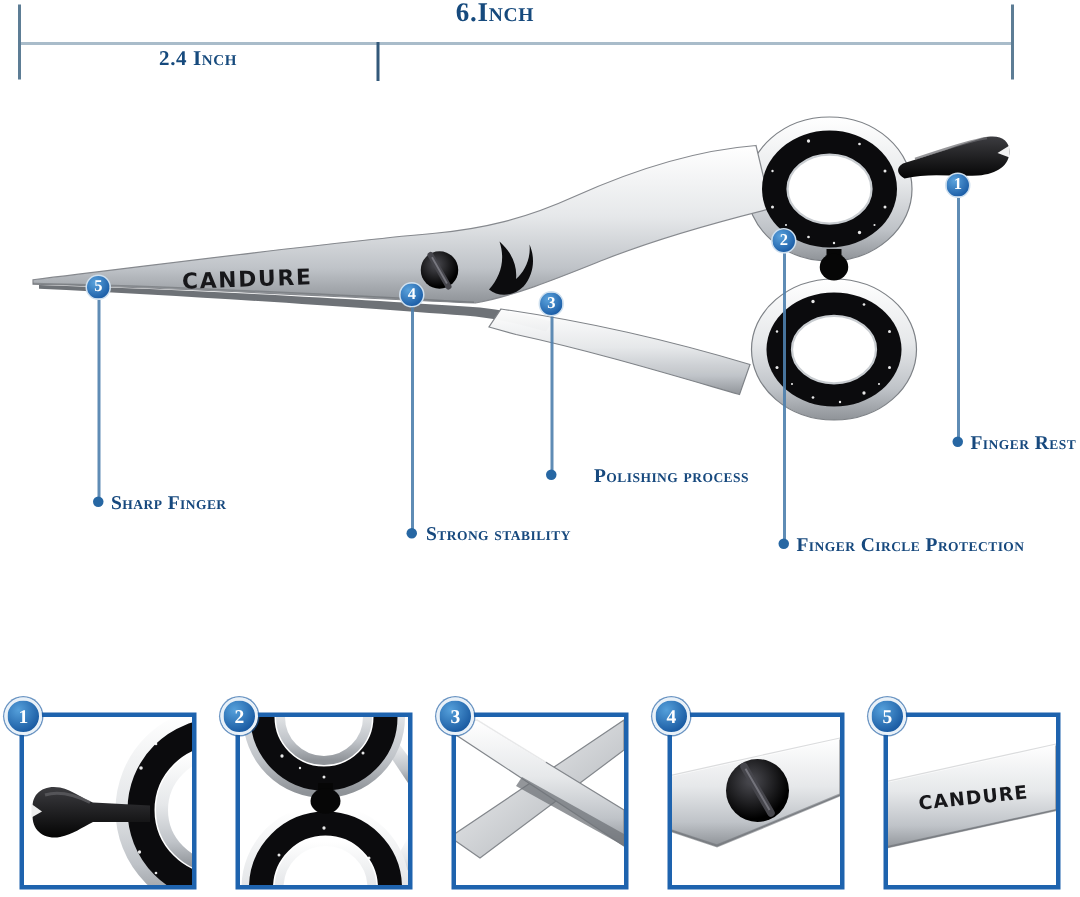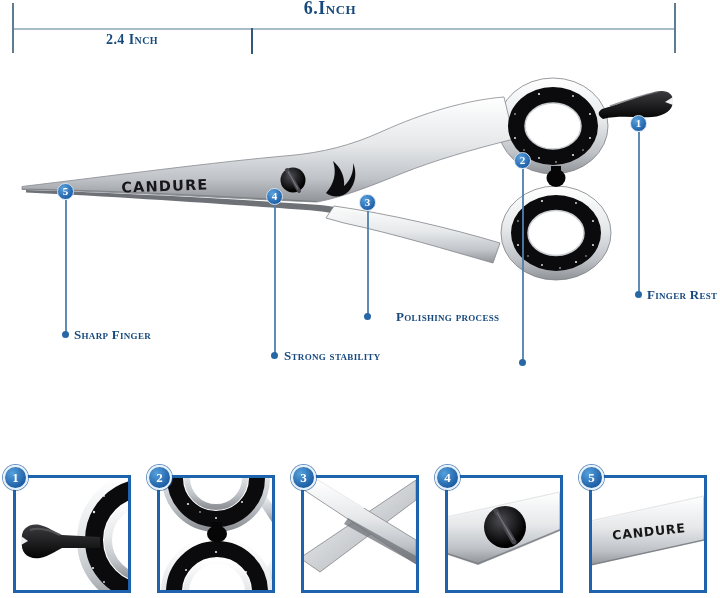--- a/index.html
+++ b/index.html
@@ -141,20 +141,21 @@
   <div class="callout-line" style="left:274px;top:205px;height:151px;"></div>
   <div class="callout-line" style="left:65px;top:200px;height:135px;"></div>
 
   <div class="callout-bullet" style="left:635px;top:291px;"></div>
   <div class="callout-bullet" style="left:519px;top:359px;"></div>
   <div class="callout-bullet" style="left:364px;top:313px;"></div>
   <div class="callout-bullet" style="left:271px;top:352px;"></div>
   <div class="callout-bullet" style="left:62px;top:331px;"></div>
 
   <div class="callout-label" style="left:647px;top:287px;">Finger Rest</div>
+  <div class="callout-label" style="left:531px;top:355px;">Finger Circle Protection</div>
   <div class="callout-label" style="left:396px;top:309px;">Polishing process</div>
   <div class="callout-label" style="left:284px;top:348px;">Strong stability</div>
   <div class="callout-label" style="left:74px;top:327px;">Sharp Finger</div>
 
   <div class="thumb" style="left:13px;top:475px;">
     <div class="badge">1</div>
     <svg width="112" height="112" viewBox="0 0 112 112">
       <circle cx="130" cy="62" r="64" fill="none" stroke="url(#stl)" stroke-width="10"></circle>
       <circle cx="130" cy="62" r="52" fill="none" stroke="#0b0b0d" stroke-width="18"></circle>
       <circle cx="130" cy="62" r="38" fill="none" stroke="url(#stl)" stroke-width="8"></circle>

